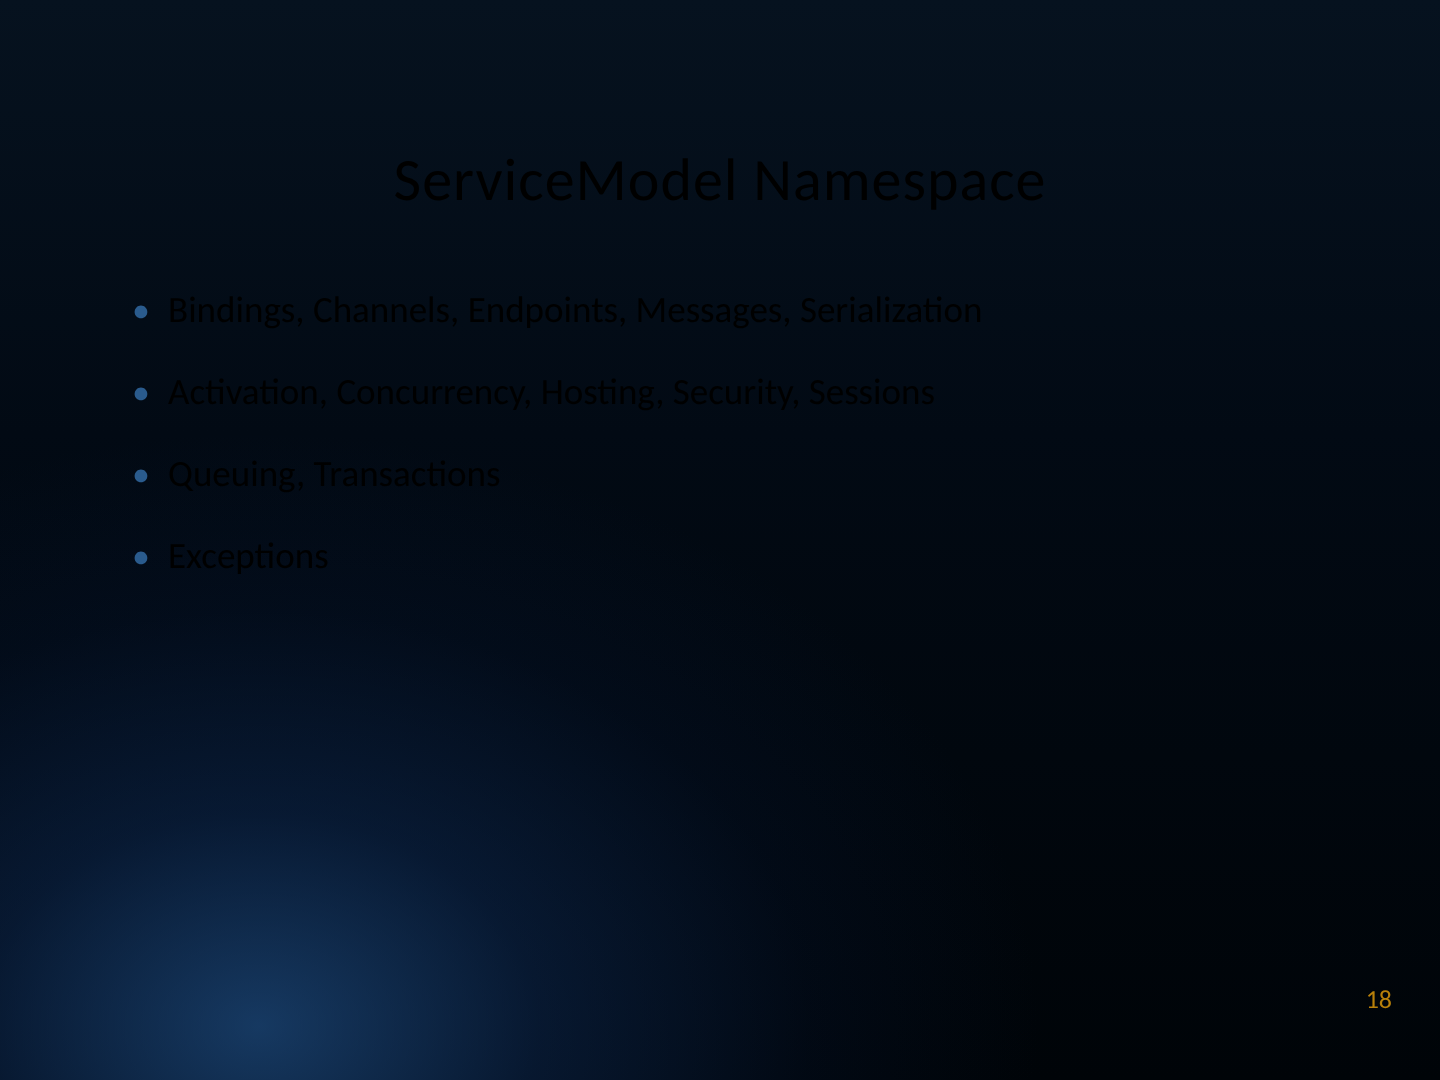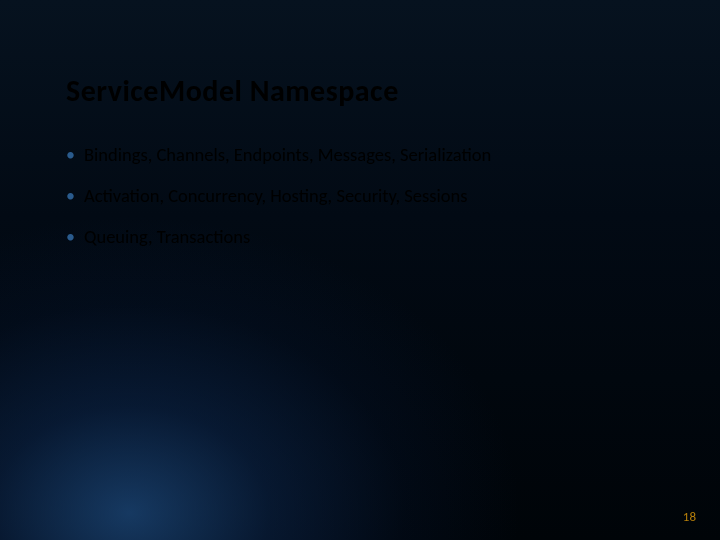--- a/index.html
+++ b/index.html
@@ -14,24 +14,25 @@
         rgba(20,60,120,0.35) 28%,
         rgba(8,30,70,0.18) 55%,
         rgba(0,0,0,0) 78%),
       linear-gradient(180deg, #06121f 0%, #020a14 40%, #000408 100%);
     font-family: "Segoe UI", "Candara", "Calibri", Arial, sans-serif;
     color: #000;
     padding: 72px 66px 0 66px;
   }
   .title {
     font-size: 30px;
-    font-weight: 700;
+    font-weight: 400;
     letter-spacing: 0.5px;
     margin-bottom: 34px;
     color: #000;
+    text-align: center;
   }
   .bullets { list-style: none; margin-top: 24px; }
   .bullets li {
     position: relative;
     padding-left: 18px;
     font-size: 18.5px;
     line-height: 1.35;
     margin-bottom: 16px;
     color: #000;
     font-weight: 400;
@@ -41,30 +42,31 @@
     position: absolute;
     left: 0;
     top: 0;
     color: #2a5b8d;
     font-size: 18px;
     line-height: 1.35;
   }
   .pagenum {
     position: absolute;
     right: 24px;
-    bottom: 16px;
+    bottom: 32px;
     font-size: 13px;
     color: #b8800a;
     font-weight: 400;
   }
 </style>
 </head>
 <body>
 
 <div class="slide">
   <h1 class="title">ServiceModel Namespace</h1>
   <ul class="bullets">
     <li>Bindings, Channels, Endpoints, Messages, Serialization</li>
     <li>Activation, Concurrency, Hosting, Security, Sessions</li>
     <li>Queuing, Transactions</li>
+    <li>Exceptions</li>
   </ul>
   <div class="pagenum">18</div>
 </div>
 
 </body></html>

